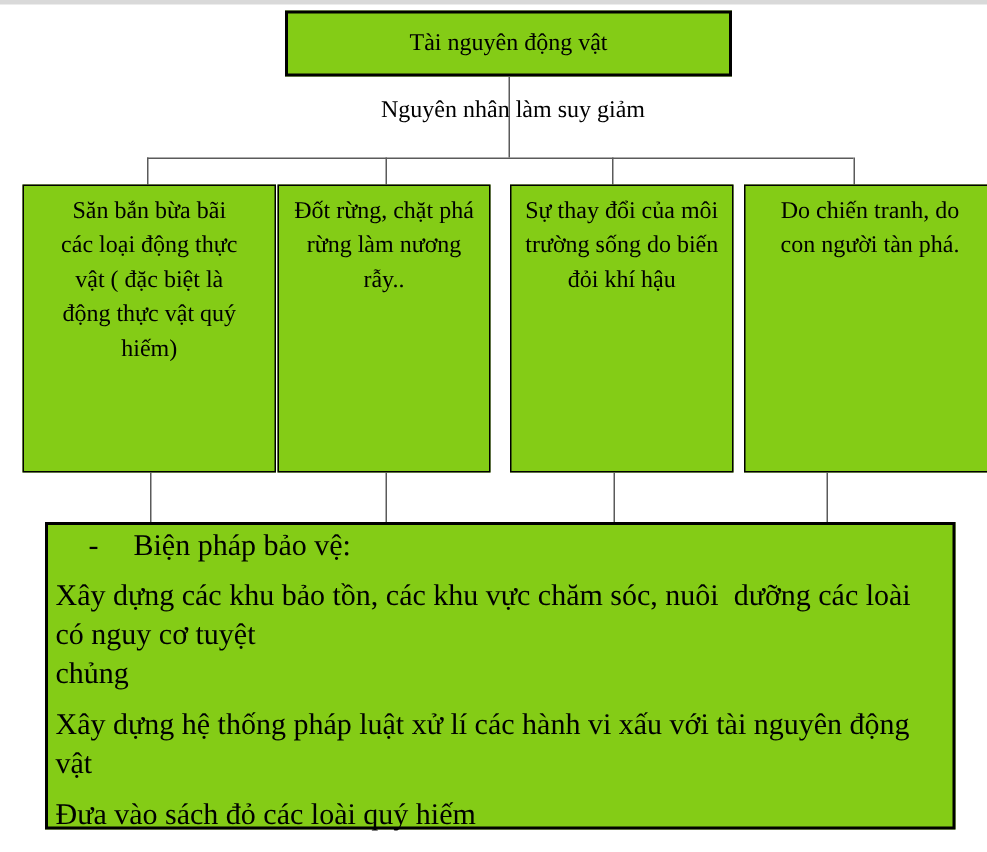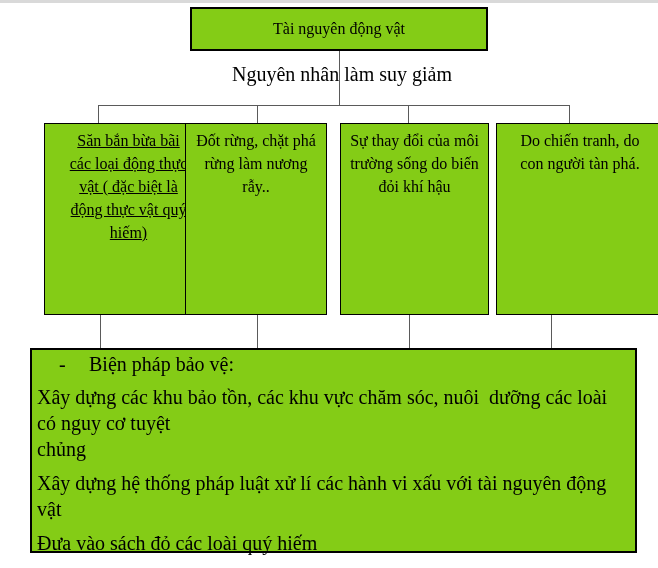--- a/index.html
+++ b/index.html
@@ -34,38 +34,38 @@
     display: flex;
     align-items: center;
     justify-content: center;
     text-align: center;
   }
   .branch-label {
     position: absolute;
     left: 212px; top: 63px;
     width: 260px;
     text-align: center;
-    font-size: 20px;
+    font-size: 16px;
     line-height: 22px;
   }
   .vline, .hline {
     position: absolute;
     background: #5a5a5a;
   }
   .vline { width: 1px; }
   .hline { height: 1px; }
   .cause-box {
     top: 123px;
     height: 192px;
     padding: 5px 4px 0 4px;
     text-align: center;
     white-space: pre-wrap;
     line-height: 23px;
   }
-  .cause-1 { left: 44px;  width: 169px; text-decoration: underline; }
+  .cause-1 { left: 15px;  width: 169px; }
   .cause-2 { left: 185px; width: 142px; }
   .cause-3 { left: 340px; width: 149px; }
   .cause-4 { left: 496px; width: 168px; }
   .measures-box {
     left: 30px; top: 348px;
     width: 607px; height: 205px;
     border-width: 2px;
     padding: 2px 8px 0 5px;
     font-size: 20px;
   }

